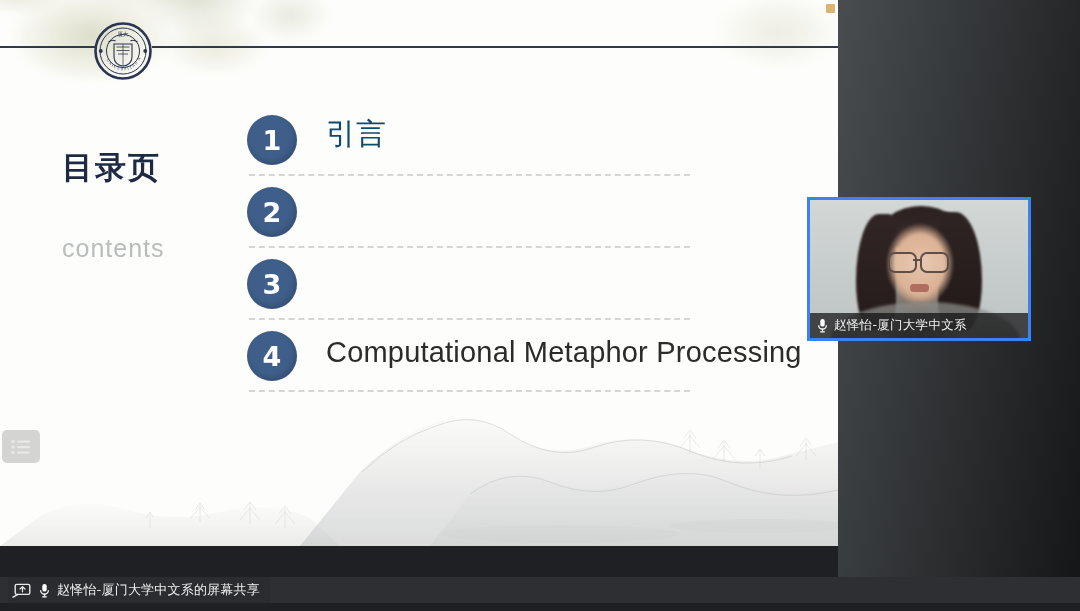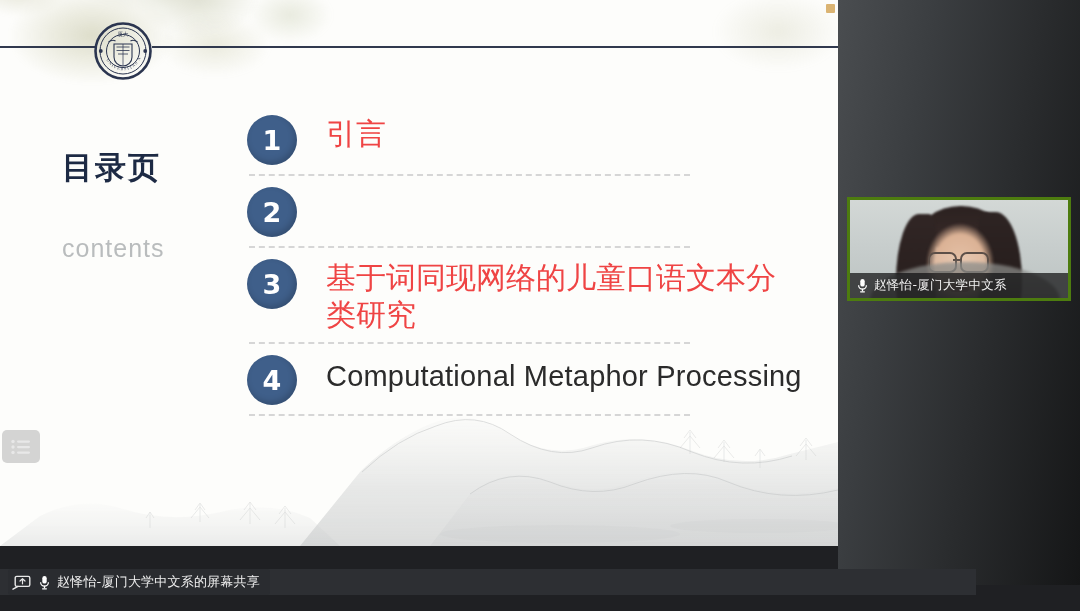--- a/index.html
+++ b/index.html
@@ -94,21 +94,21 @@
     box-shadow:inset -2px -3px 6px rgba(0,0,0,.18);
     color:#fff;
     font-family:"DejaVu Sans","Liberation Sans",sans-serif;
     font-size:27px;font-weight:bold;
     display:flex;align-items:center;justify-content:center;
     margin-top:2px;
   }
   .row-text{
     margin-left:29px;
     font-family:"DejaVu Serif","Liberation Serif",serif;
-    font-size:30px;color:#ef4444;line-height:1.22;
+    font-size:30px;color:#0c4a6e;line-height:1.22;
     padding-top:3px;letter-spacing:0px;
   }
   .row-text.latin{
     font-family:"Liberation Sans","DejaVu Sans",sans-serif;
     font-size:29px;color:#2b2b2b;letter-spacing:.2px;padding-top:6px;text-align:center;
   }
   .row-divider{
     margin:9px 0 9px 2px;width:441px;height:0;
     border-top:2px dashed #d6d6d6;
   }
@@ -129,22 +129,22 @@
   
   #slide-toolbar-toggle{
     position:absolute;left:2px;top:430px;width:38px;height:33px;
     background:rgba(120,120,120,.30);border-radius:5px;
     display:flex;align-items:center;justify-content:center;
   }
   #slide-toolbar-toggle svg{display:block;}
 
   
   #video-tile{
-    position:absolute;left:847px;top:197px;width:224px;height:104px;
-    border:3px solid #4d7c0f;
+    position:absolute;left:807px;top:197px;width:224px;height:144px;
+    border:3px solid #3b82f6;
     box-sizing:border-box;
     background:#cfd3d2;
     overflow:hidden;
   }
   #video-feed{
     position:absolute;inset:0;
     background:
       radial-gradient(ellipse 70px 90px at 50% 118%, #3a2a28 0%, rgba(58,42,40,0) 62%),
       radial-gradient(ellipse 42px 52px at 50% 62%, #d7b49c 0%, rgba(215,180,156,0) 66%),
       radial-gradient(ellipse 66px 78px at 50% 72%, #2a2220 0%, rgba(42,34,32,0) 68%),
@@ -203,21 +203,21 @@
     box-sizing:border-box;
   }
   #video-name-text{
     color:#f2f2f2;font-size:12.5px;margin-left:6px;
     font-family:"DejaVu Sans","Liberation Sans",sans-serif;
     white-space:nowrap;letter-spacing:.3px;
   }
 
   
   #bottom-bar{
-    position:absolute;left:0;bottom:16px;width:976px;height:26px;
+    position:absolute;left:0;bottom:8px;width:1080px;height:26px;
     background:#2d2f33;
   }
   #share-status{
     position:absolute;left:8px;top:0;height:26px;
     display:flex;align-items:center;
     background:#2a2c30;
     padding:0 10px 0 4px;border-radius:3px;
   }
   #share-status-text{
     color:#efefef;font-size:13px;margin-left:7px;
@@ -286,21 +286,20 @@
       <div class="content-row">
         <div class="row-inner">
           <div class="num-badge">2</div>
         </div>
         <div class="row-divider"></div>
       </div>
 
       <div class="content-row">
         <div class="row-inner">
           <div class="num-badge">3</div>
-          <div class="row-text" style="max-width:470px;">基于词同现网络的儿童口语文本分类研究</div>
         </div>
         <div class="row-divider"></div>
       </div>
 
       <div class="content-row">
         <div class="row-inner">
           <div class="num-badge">4</div>
           <div class="row-text latin">Computational Metaphor Processing</div>
         </div>
         <div class="row-divider"></div>

